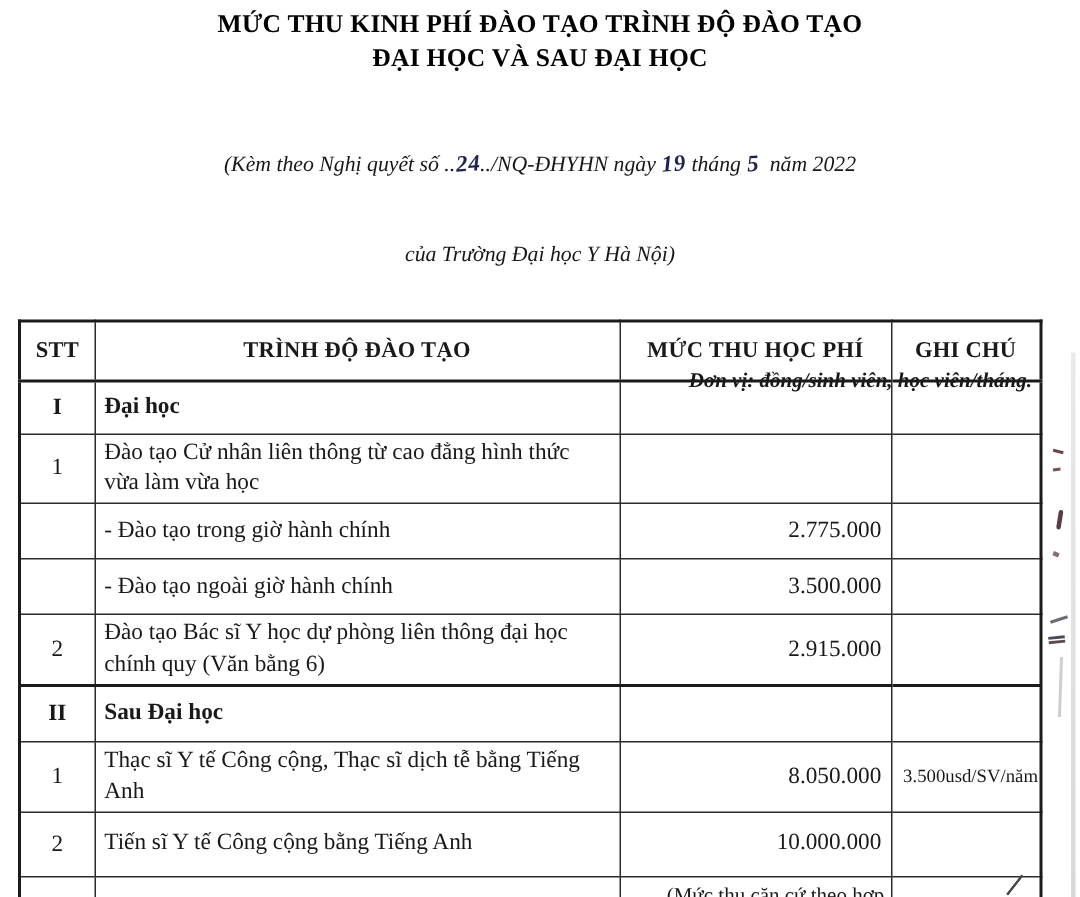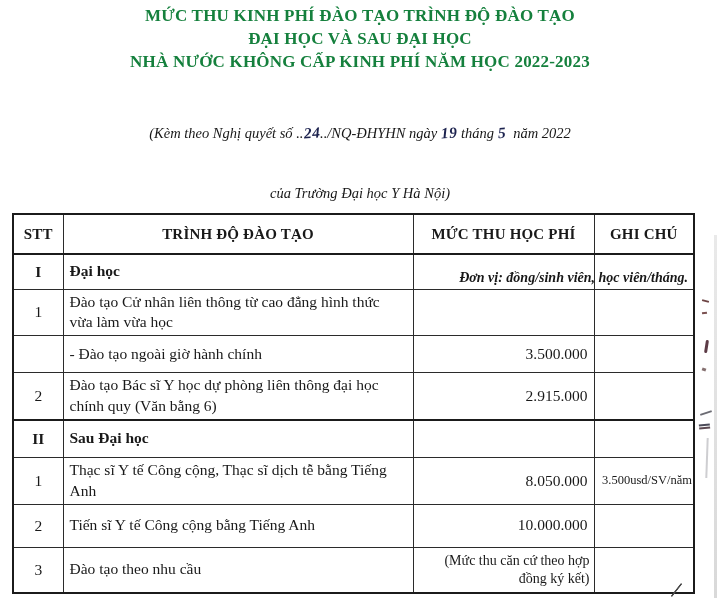--- a/index.html
+++ b/index.html
@@ -14,21 +14,21 @@
     overflow: hidden;
   }
   
   .title-block {
     padding-top: 4px;
     text-align: center;
     font-weight: bold;
     font-size: 17px;
     line-height: 23px;
     letter-spacing: 0.2px;
-    color: #15803d;
+    color: #000000;
   }
   .subtitle-block {
     margin-top: 10px;
     text-align: center;
     font-style: italic;
     font-size: 14.5px;
     line-height: 20px;
     white-space: pre-wrap;
   }
   .hand {
@@ -121,21 +121,20 @@
   }
 </style>
 </head>
 <body>
 
 <div class="page">
 
   <div class="title-block">
     <div>MỨC THU KINH PHÍ ĐÀO TẠO TRÌNH ĐỘ ĐÀO TẠO</div>
     <div>ĐẠI HỌC VÀ SAU ĐẠI HỌC</div>
-    <div>NHÀ NƯỚC KHÔNG CẤP KINH PHÍ NĂM HỌC 2022-2023</div>
   </div>
 
   <div class="subtitle-block">
     <div><span>(Kèm theo Nghị quyết số ..</span><span class="hand">24</span><span>../NQ-ĐHYHN ngày </span><span class="hand">19</span><span> tháng </span><span class="hand">5</span><span>  năm 2022</span></div>
     <div>của Trường Đại học Y Hà Nội)</div>
   </div>
 
   <div class="unit-line">Đơn vị: đồng/sinh viên, học viên/tháng.</div>
 
   <table class="fee-table">
@@ -159,20 +158,26 @@
       <td class="c-program">Đại học</td>
       <td class="c-fee"></td>
       <td class="c-note"></td>
     </tr>
         <tr class="row-1">
       <td class="c-stt">1</td>
       <td class="c-program">Đào tạo Cử nhân liên thông từ cao đẳng hình thức vừa làm vừa học</td>
       <td class="c-fee"></td>
       <td class="c-note"></td>
     </tr>
+        <tr class="row-2">
+      <td class="c-stt"></td>
+      <td class="c-program">- Đào tạo trong giờ hành chính</td>
+      <td class="c-fee">2.775.000</td>
+      <td class="c-note"></td>
+    </tr>
         <tr class="row-3">
       <td class="c-stt"></td>
       <td class="c-program">- Đào tạo ngoài giờ hành chính</td>
       <td class="c-fee">3.500.000</td>
       <td class="c-note"></td>
     </tr>
         <tr class="row-4">
       <td class="c-stt">2</td>
       <td class="c-program">Đào tạo Bác sĩ Y học dự phòng liên thông đại học chính quy (Văn bằng 6)</td>
       <td class="c-fee">2.915.000</td>

